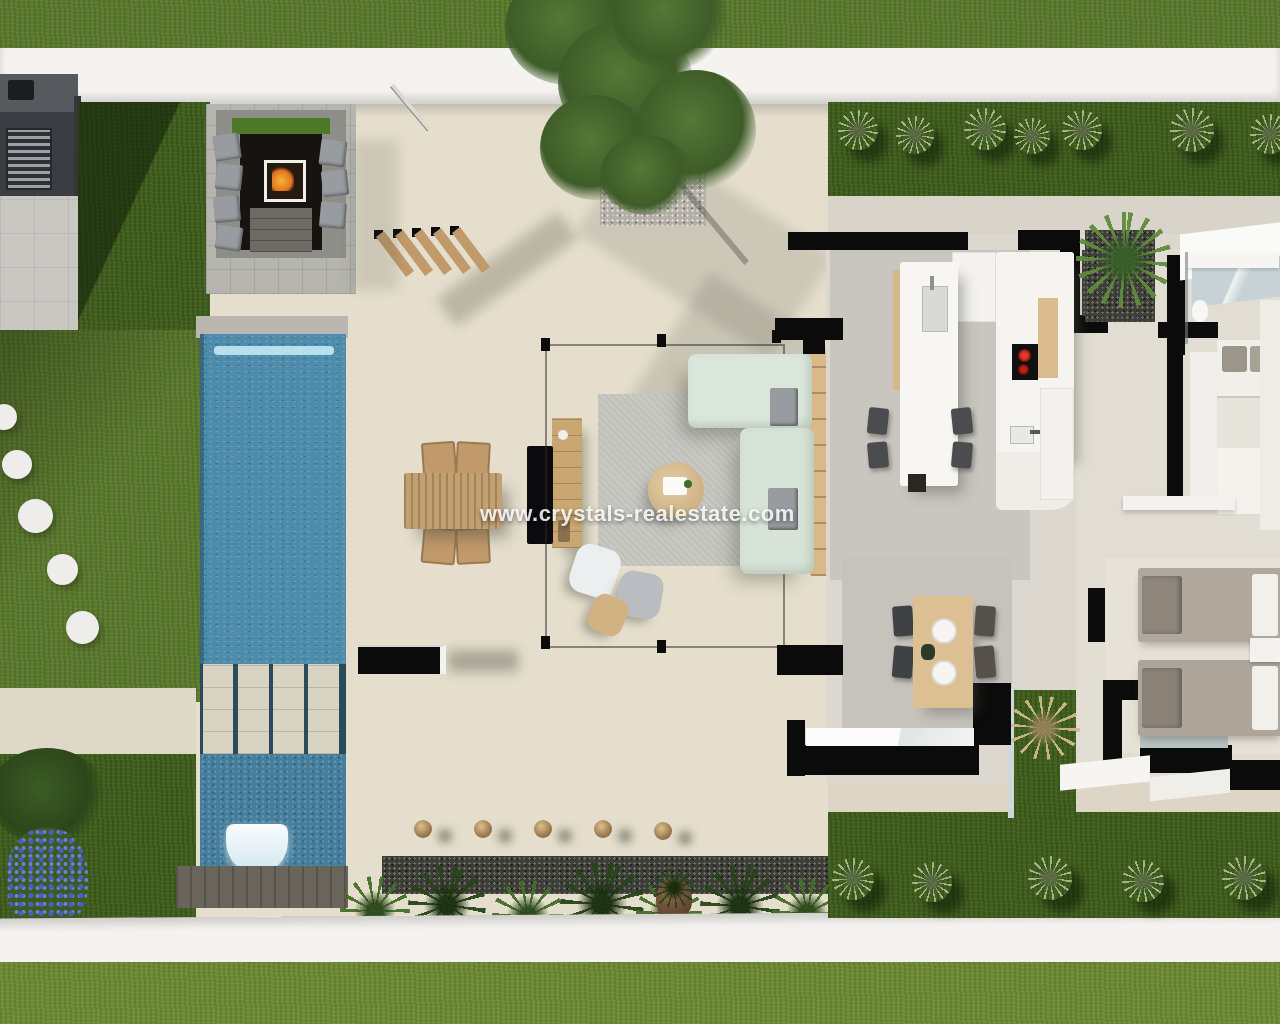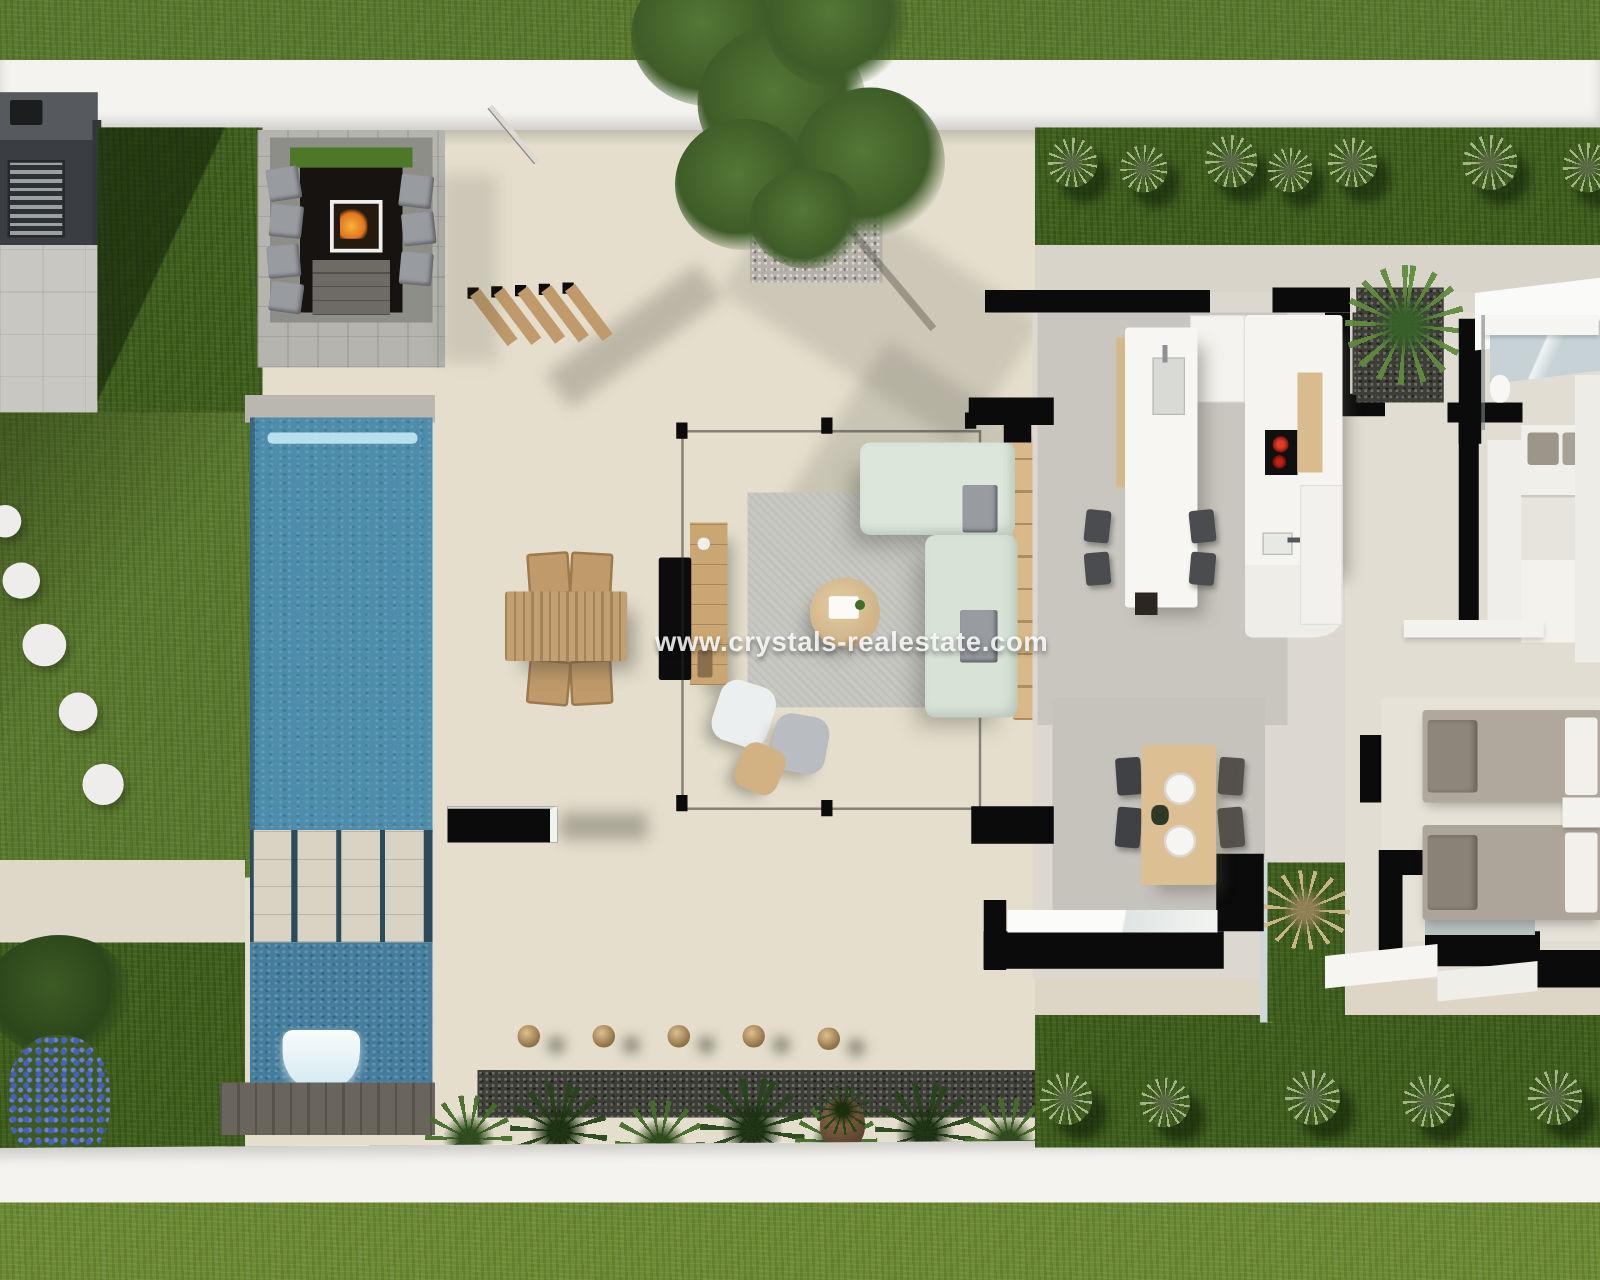--- a/index.html
+++ b/index.html
@@ -318,15 +318,15 @@
       <div class="a" style="left:4px;top:8px;width:40px;height:60px;background:#8a8277;border-radius:3px;box-shadow:inset -3px 0 4px rgba(0,0,0,.25)"></div>
       <div class="a" style="left:114px;top:6px;width:26px;height:64px;background:#f2f0ea;border-radius:3px"></div>
     </div>
     <div class="a" style="left:470px;top:410px;width:30px;height:24px;background:#f4f2ee;box-shadow:0 2px 3px rgba(0,0,0,.2)"></div>
 
     <div class="a" style="left:280px;top:532px;width:90px;height:26px;background:#f6f5f1;transform:skewY(-6deg)"></div>
     <div class="a" style="left:370px;top:545px;width:80px;height:24px;background:#efeee9;transform:skewY(-6deg)"></div>
     <div class="a" style="left:480px;top:72px;width:20px;height:230px;background:#eeece6"></div>
   </div>
 
-  <div id="watermark" class="a" style="left:524px;top:501px;width:280px;text-align:center">www.crystals-realestate.com</div>
+  <div id="watermark" class="a" style="left:480px;top:501px;width:280px;text-align:center">www.crystals-realestate.com</div>
 
 </div>
 
 </body></html>

